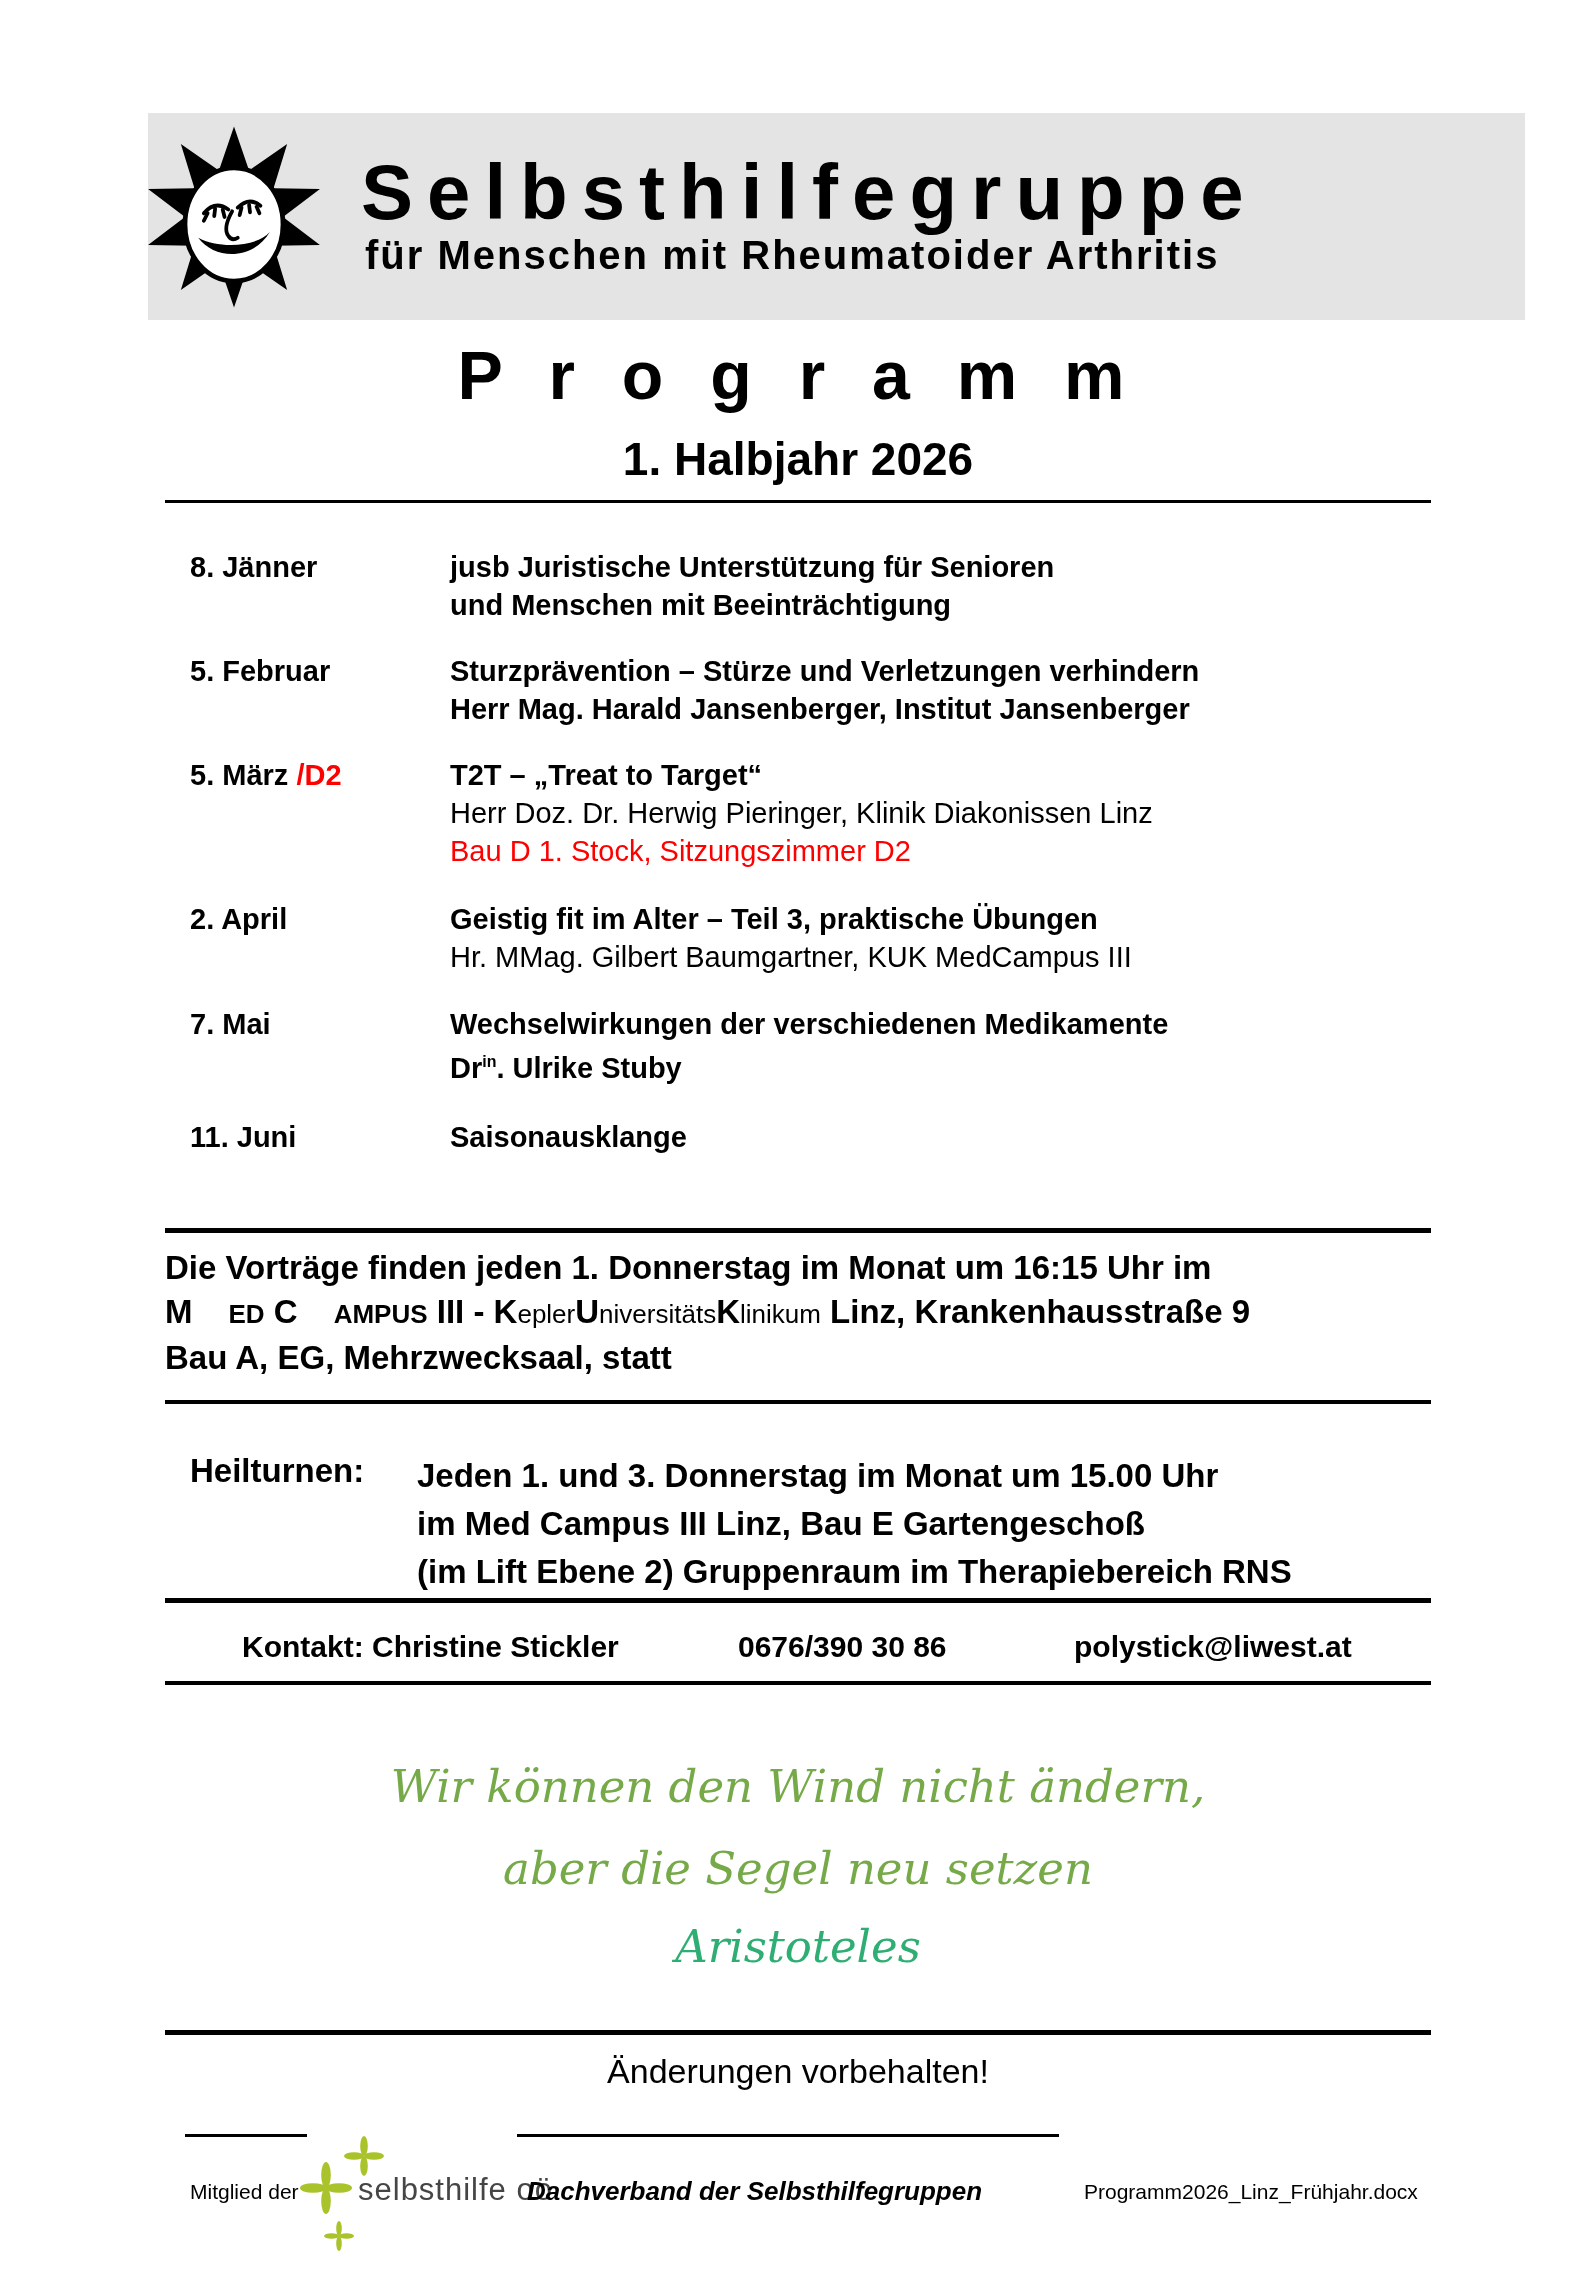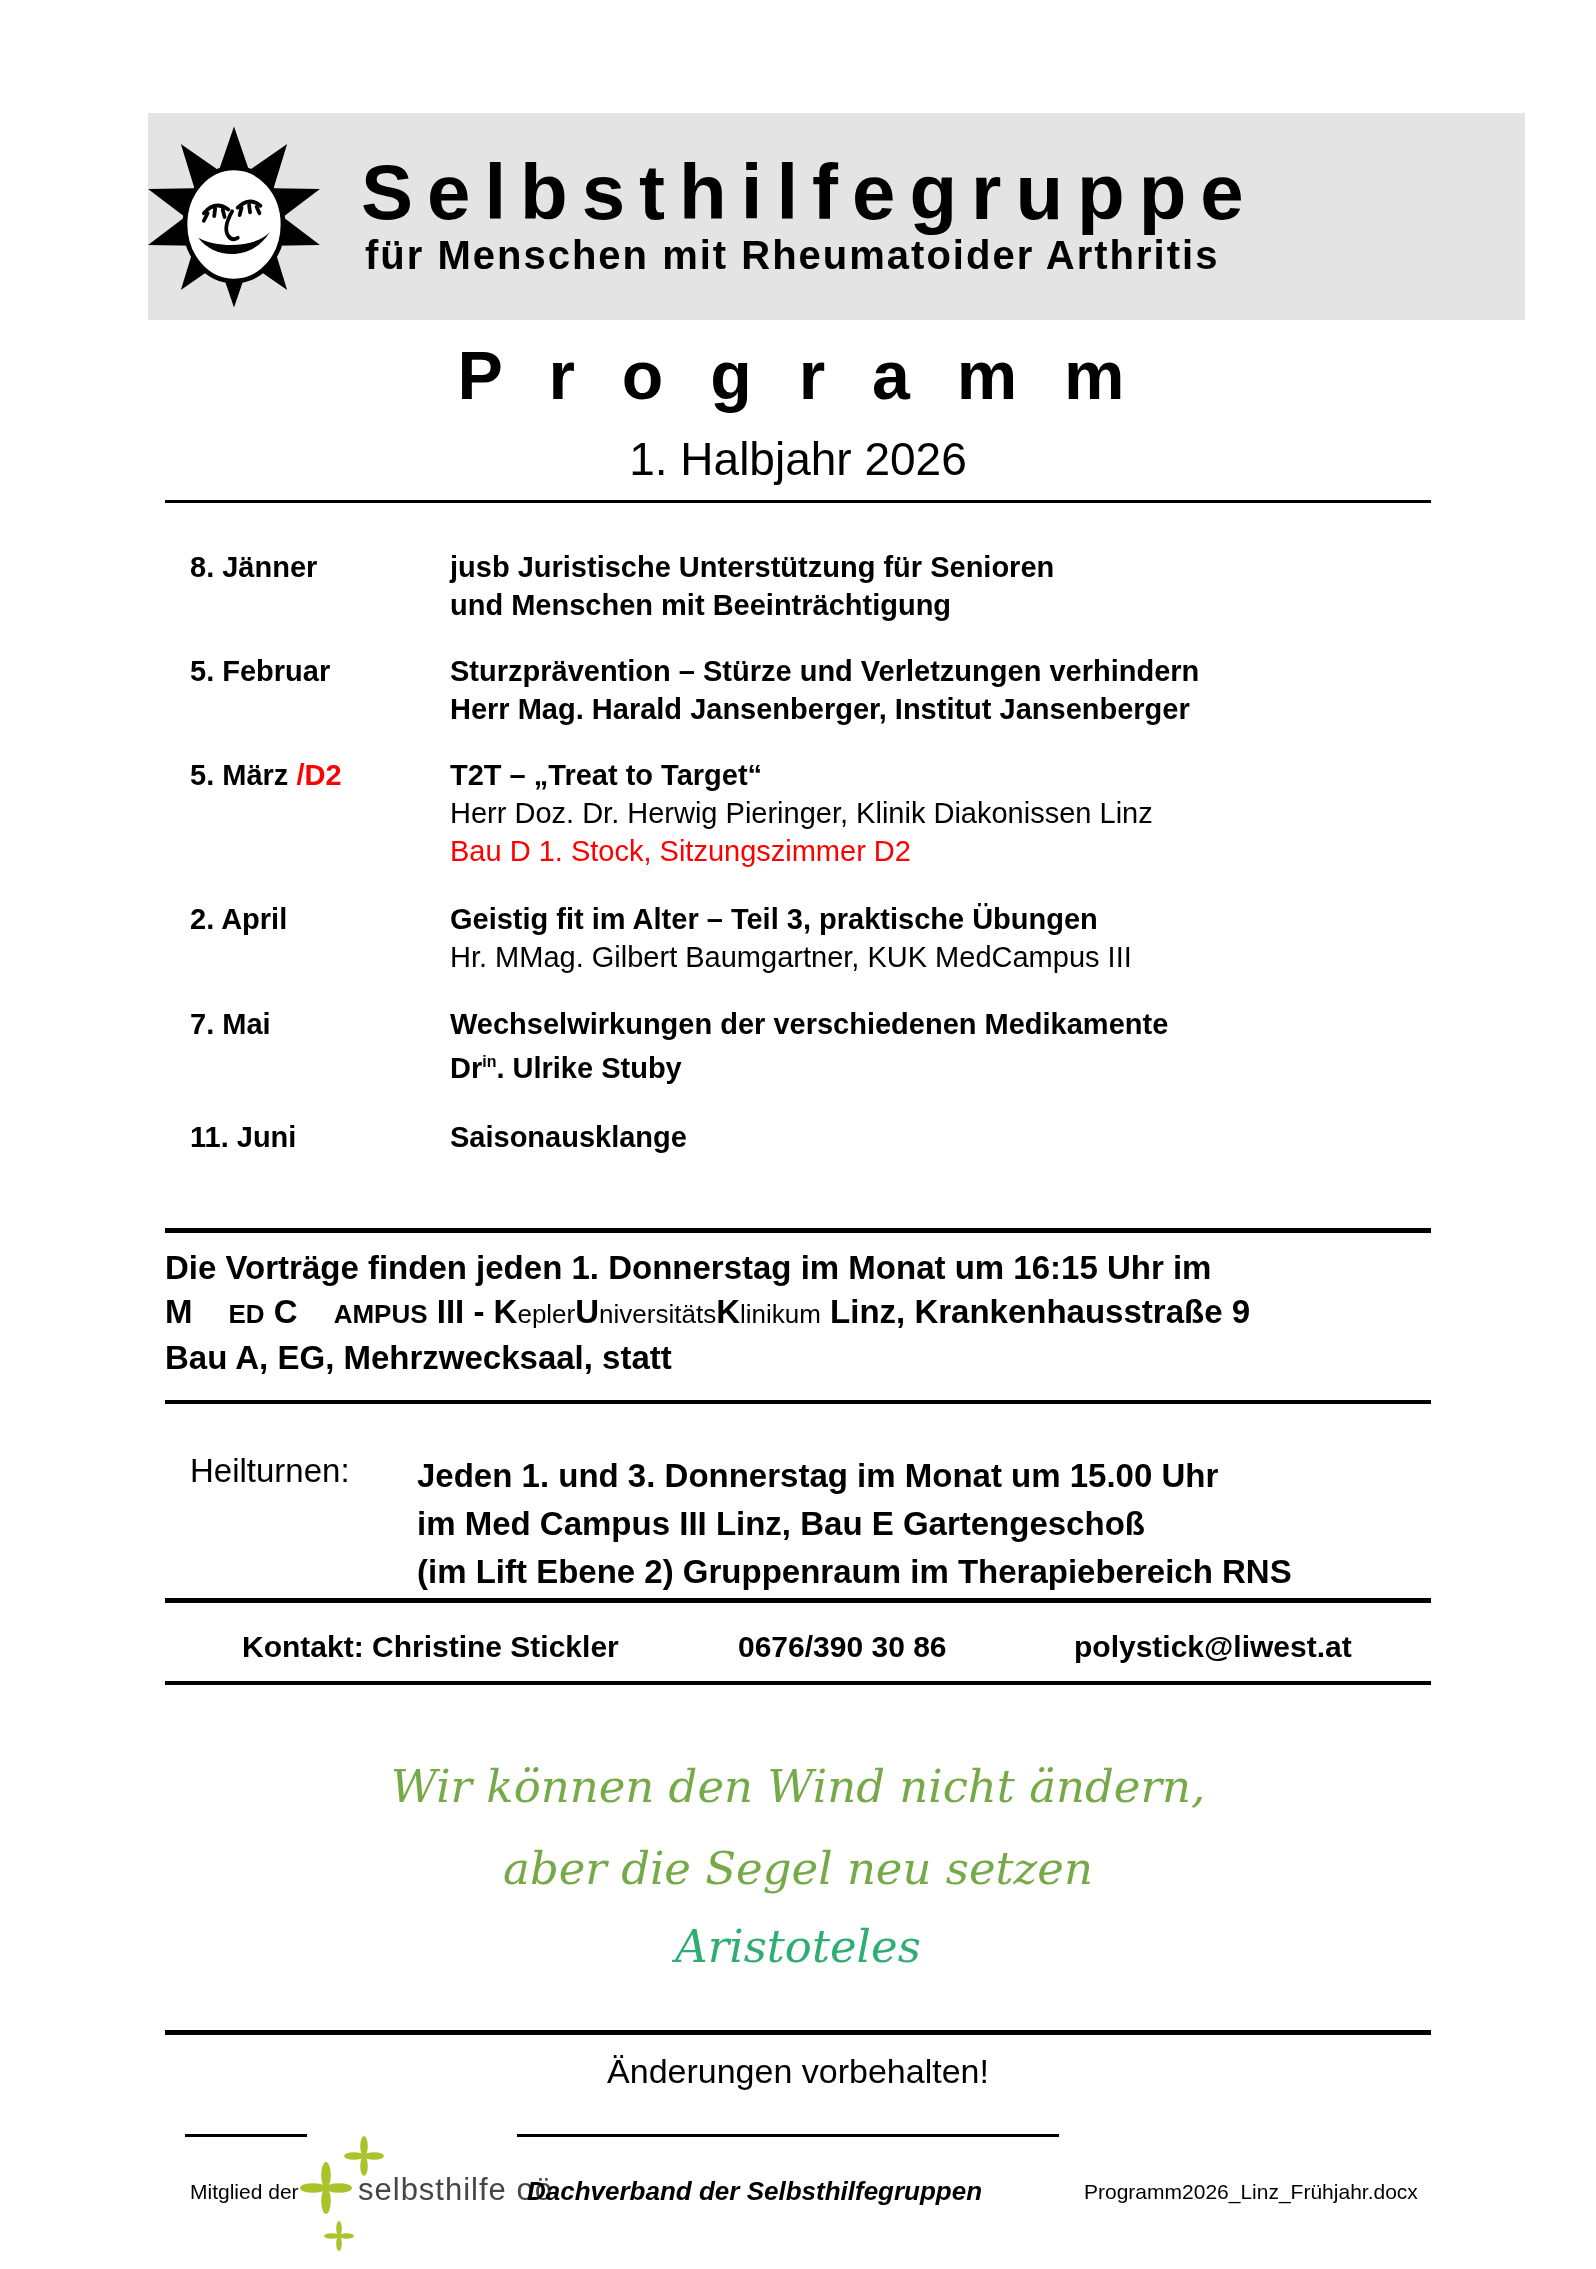--- a/index.html
+++ b/index.html
@@ -7,36 +7,36 @@
     width:1596px;height:2269px;background:#ffffff;position:relative;
     font-family:"Liberation Sans", sans-serif;color:#000;
   }
   
   .banner{position:absolute;left:148px;top:113px;width:1377px;height:207px;background:var(--banner-gray,#e4e4e4);}
   .sun{position:absolute;left:-30px;top:6px;width:232px;height:196px;}
   .banner-title{position:absolute;left:213px;top:6px;font-size:78px;font-weight:700;letter-spacing:14px;white-space:nowrap;margin-top:28px;}
   .banner-subtitle{position:absolute;left:217px;top:120px;font-size:40px;font-weight:700;letter-spacing:2px;white-space:nowrap;}
   
   .programm{position:absolute;left:165px;top:336px;width:1266px;text-align:center;font-size:68px;font-weight:700;letter-spacing:14px;white-space:nowrap;}
-  .halbjahr{position:absolute;left:165px;top:432px;width:1266px;text-align:center;font-size:46px;font-weight:400;}
+  .halbjahr{position:absolute;left:165px;top:432px;width:1266px;text-align:center;font-size:46px;font-weight:700;}
   
   .rule{position:absolute;left:165px;width:1266px;background:#000;}
   
   .row{position:absolute;left:190px;width:1250px;display:flex;font-size:29px;line-height:38px;}
   .row .date{width:260px;font-weight:700;white-space:nowrap;}
   .row .desc{flex:1;font-weight:700;}
   .n{font-weight:400;}
   .red{color:var(--accent-red,#ff0000);}
   sup{font-size:0.55em;}
   
   .venue{position:absolute;left:165px;top:1246px;width:1266px;text-align:left;font-size:33px;font-weight:700;line-height:44px;}
   .sc{font-size:26px;font-weight:700;margin-left:36px;}
   .sm{font-size:26px;font-weight:400;}
   
-  .heil-label{position:absolute;left:190px;top:1452px;font-size:33px;font-weight:400;}
+  .heil-label{position:absolute;left:190px;top:1452px;font-size:33px;font-weight:700;}
   .heil-lines{position:absolute;left:417px;top:1452px;font-size:33px;font-weight:700;line-height:48px;}
   
   .kontakt{position:absolute;top:1630px;font-size:30px;font-weight:700;white-space:nowrap;}
   
   .quote{position:absolute;left:165px;width:1266px;text-align:center;font-family:"DejaVu Serif", serif;font-style:italic;font-size:45px;color:var(--quote-green,#76a948);white-space:nowrap;}
   .quote.author{color:var(--author-green,#2fae74);}
   
   .notice{position:absolute;left:165px;top:2052px;width:1266px;text-align:center;font-size:34px;font-weight:400;}
   
   .f-line{position:absolute;top:2134px;height:3px;background:#000;}

